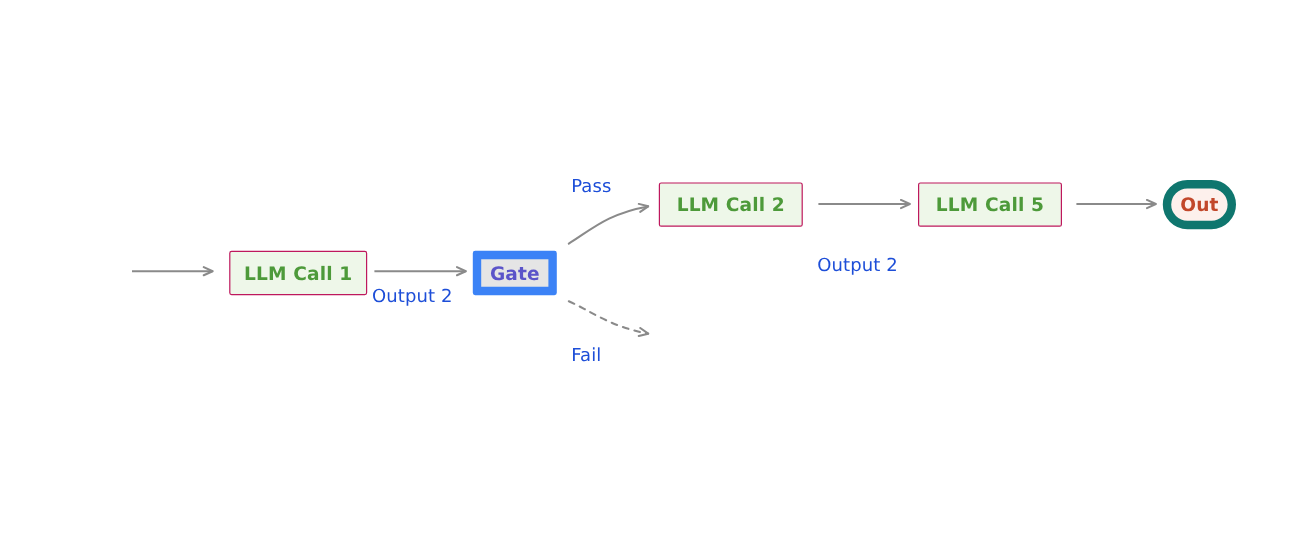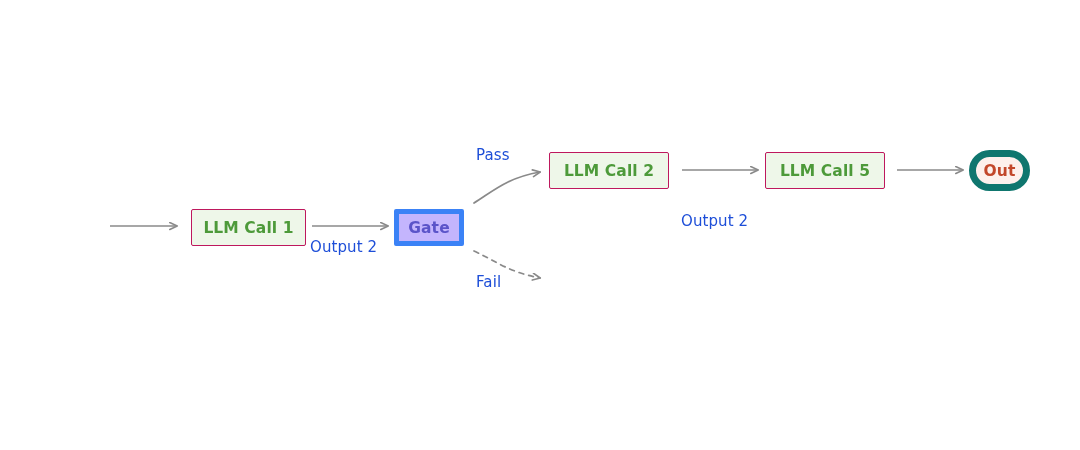--- a/index.html
+++ b/index.html
@@ -46,22 +46,22 @@
   .node.rect {
     border-radius: 2px;
     font-size: 15.5px;
   }
   .node.green {
     background: #eef7e9;
     border: 1px solid #be185d;
     color: #4d9a3a;
   }
   .node.purple {
-    background: #c4b5fd;
-    border: 5px solid #3b82f6;
+    background: #e5e5e5;
+    border: 7px solid #3b82f6;
     color: #5b54c9;
   }
 
   
   .node.stadium {
     background: #fdf0ec;
     border: 7px solid #0f766e;
     color: #c2472a;
     border-radius: 999px;
     font-size: 15.5px;
@@ -121,17 +121,17 @@
 
   <div class="node stadium" style="left:969px; top:150px; width:61px; height:41px;">
     <span>Out</span>
   </div>
 
 
   <div class="edge-label" style="left:310px; top:238px;">Output 2</div>
 
   <div class="edge-label" style="left:476px; top:146px;">Pass</div>
 
-  <div class="edge-label" style="left:476px; top:273px;">Fail</div>
+  <div class="edge-label" style="left:476px; top:287px;">Fail</div>
 
   <div class="edge-label" style="left:681px; top:196px;margin-top:16px;">Output 2</div>
 
 </div>
 
 </body></html>

